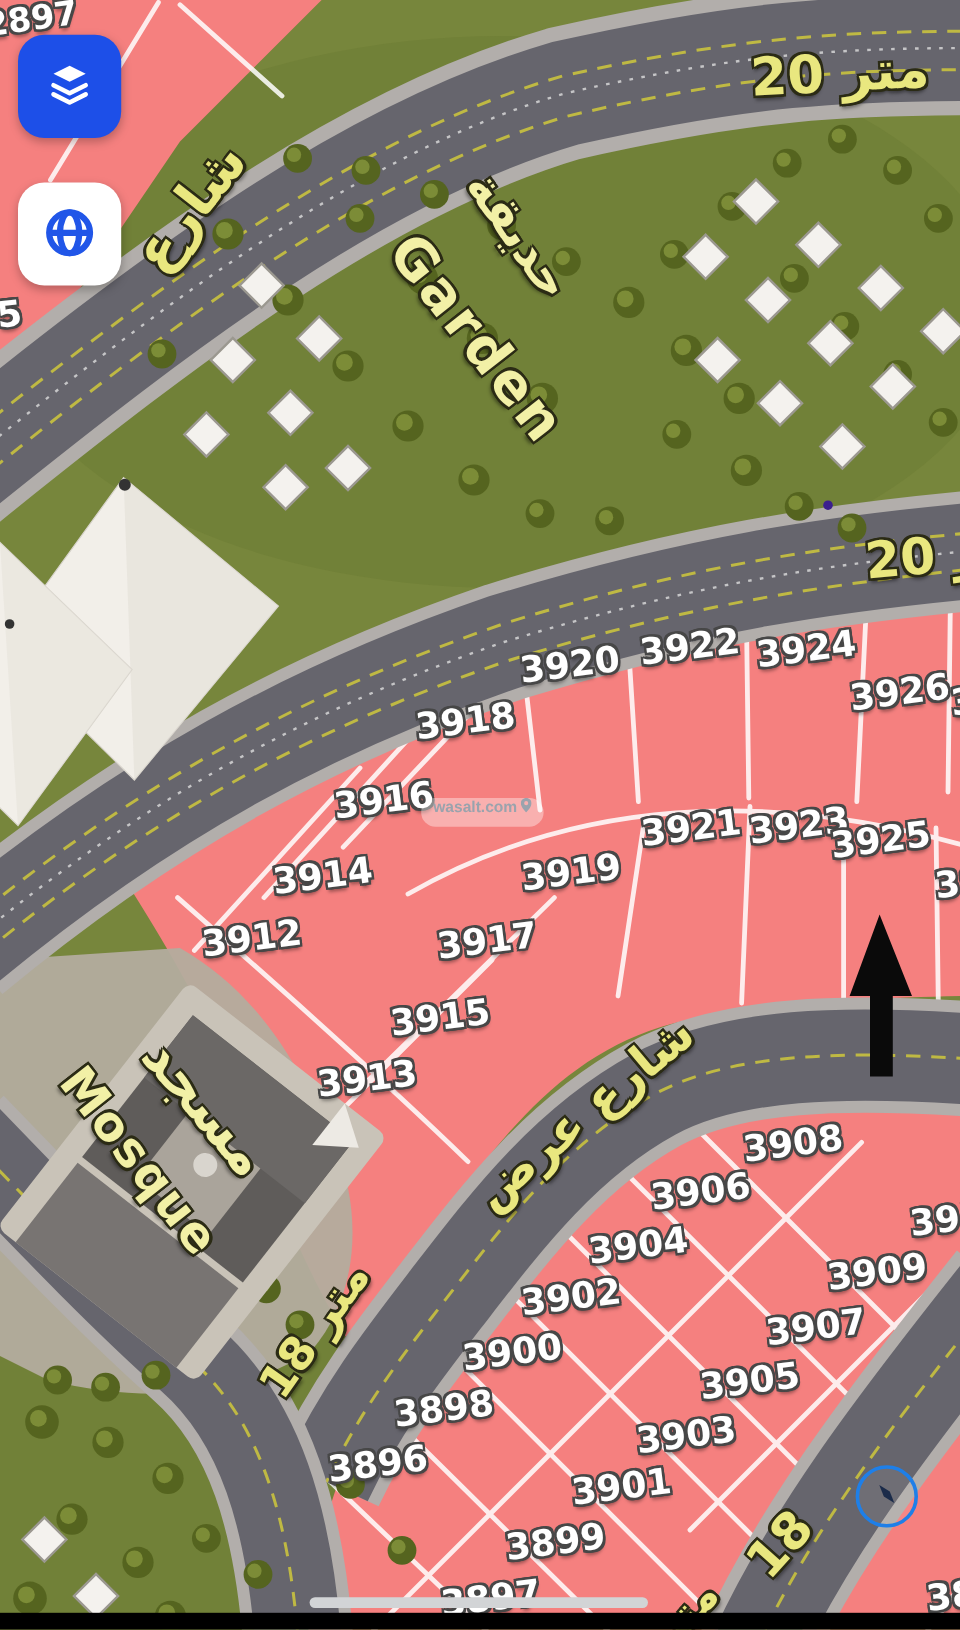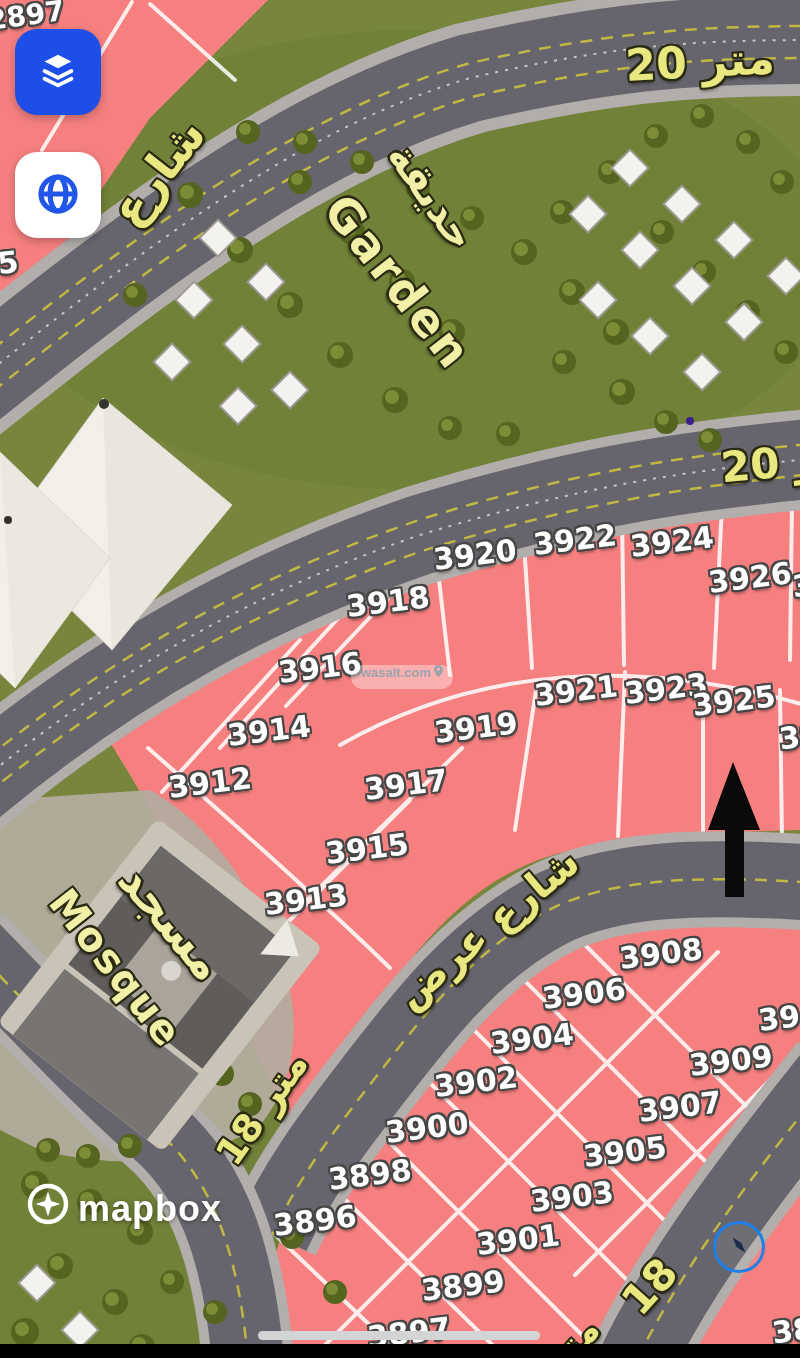--- a/index.html
+++ b/index.html
@@ -349,29 +349,20 @@
   <button id="globe-btn" class="ctl-btn">
     <span>
       <svg width="48" height="48" viewBox="0 0 24 24" fill="none" stroke="#2156E8" stroke-width="2.6">
         <circle cx="12" cy="12" r="8.5"></circle>
         <ellipse cx="12" cy="12" rx="4" ry="8.5"></ellipse>
         <path d="M3.5 12h17"></path>
       </svg>
     </span>
   </button>
 
-  <div id="mapbox-logo">
-    <span>
-      <svg width="44" height="44" viewBox="0 0 24 24">
-        <circle cx="12" cy="12" r="9.8" stroke="#fff" stroke-width="2.4" fill="none"></circle>
-        <path d="M12 5.2 L13.7 10.3 L18.8 12 L13.7 13.7 L12 18.8 L10.3 13.7 L5.2 12 L10.3 10.3 Z" fill="#fff"></path>
-      </svg>
-    </span>
-    <span>mapbox</span>
-  </div>
 
   <div id="locate-btn">
     <span>
       <svg width="26" height="26" viewBox="0 0 24 24" style="transform:rotate(-40deg)">
         <path d="M12 3 L15 12 L12 21 L9 12 Z" fill="#1b2b4a"></path>
       </svg>
     </span>
   </div>
 
   <div id="hscrollbar"></div>

